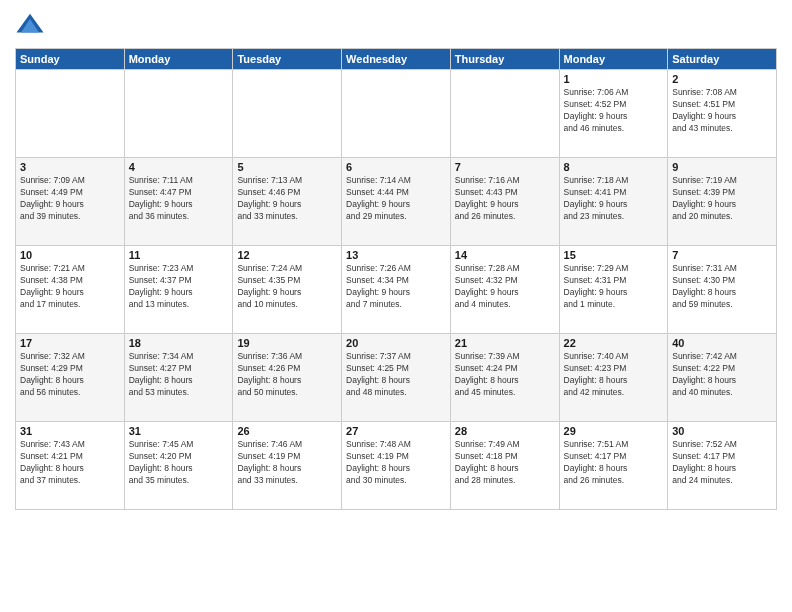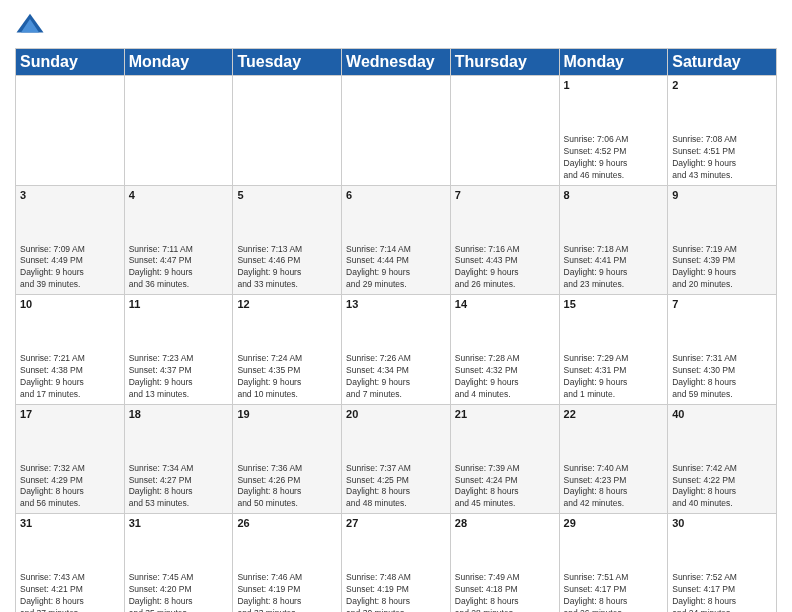--- a/index.html
+++ b/index.html
@@ -17,21 +17,21 @@
     
     .title-block { text-align: right; }
     .month-title { font-size: 36px; font-weight: bold; color: #1a1a1a; line-height: 1.1; }
     .location { font-size: 16px; color: #444; }
     
     .calendar { width: 100%; border-collapse: collapse; table-layout: fixed; }
     
     .calendar thead tr th {
       background: #1e5fa8;
       color: #fff;
-      font-size: 16px;
+      font-size: 11px;
       font-weight: bold;
       padding: 4px 4px;
       text-align: left;
       border: 1px solid #ccc;
     }
     
     .calendar tbody tr td {
       border: 1px solid #ccc;
       vertical-align: top;
       padding: 3px 4px;
@@ -52,21 +52,20 @@
       font-weight: bold;
       color: #1a1a1a;
       display: block;
       margin-bottom: 2px;
     }
     
     .day-info {
       font-size: 8.5px;
       color: #333;
       line-height: 1.4;
-      margin-top: 43px;
     }
     
     .empty-cell {
       background: #fff !important;
     }
   </style>
 </head>
 <body>
 
 <div class="page">

